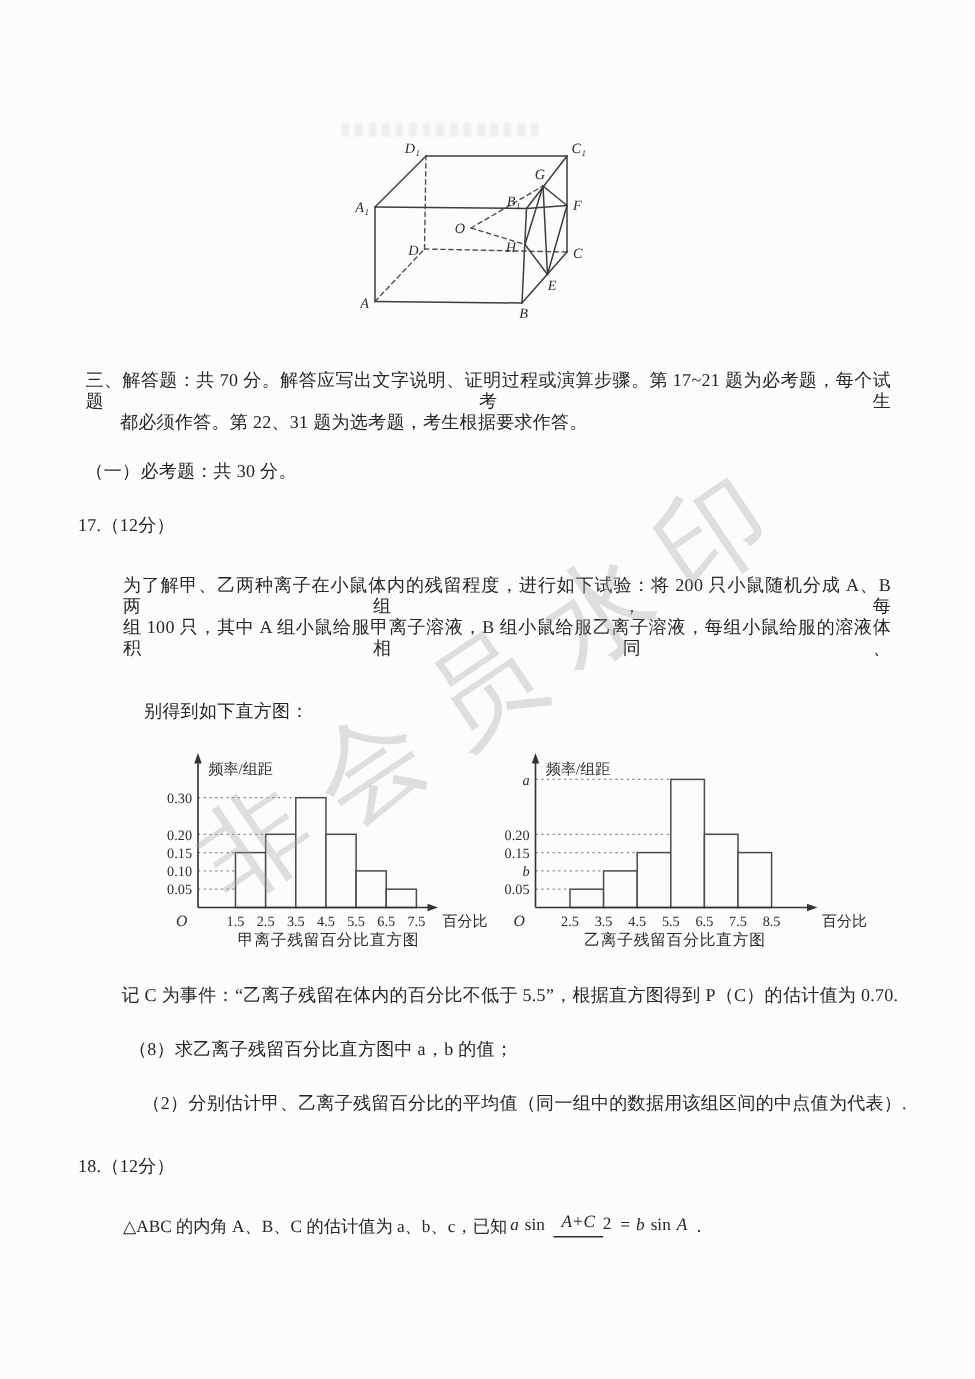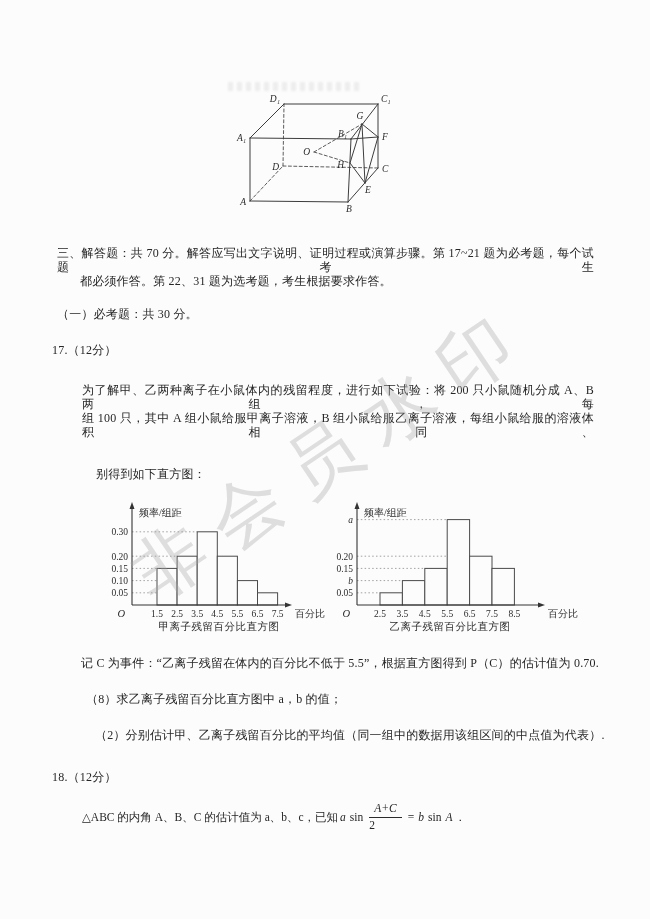--- a/index.html
+++ b/index.html
@@ -26,21 +26,21 @@
   .axis{stroke:#333;stroke-width:1.1;}
   .ah{fill:#333;}
   .ytick{font-size:9.5px;text-anchor:end;fill:#2b2b2b;font-family:"Liberation Serif",serif;}
   .xtick{font-size:9.5px;text-anchor:middle;fill:#2b2b2b;font-family:"Liberation Serif",serif;}
   .axlabel{font-size:10px;fill:#2b2b2b;}
   .origin{font-size:10.5px;font-style:italic;text-anchor:end;fill:#2b2b2b;}
   .ctitle{font-size:10.5px;text-anchor:middle;fill:#2b2b2b;letter-spacing:.5px;}
   
   .mrow{position:absolute;left:82px;top:795px;height:44px;display:flex;align-items:center;font-size:11.5px;}
   .mrow .sp{margin:0 2px;}
-  .frac{display:inline-flex;flex-direction:column;align-items:flex-start;margin:16px 4px;line-height:1.2;}
+  .frac{display:inline-flex;flex-direction:row;align-items:flex-start;margin:16px 4px;line-height:1.2;}
   .frac .num{border-bottom:1px solid #2b2b2b;padding:0 5px 1px;}
   .frac .den{padding-top:1px;}
 </style>
 </head>
 <body>
 
 <div class="page">
 
   <div class="bleed"></div>
 

